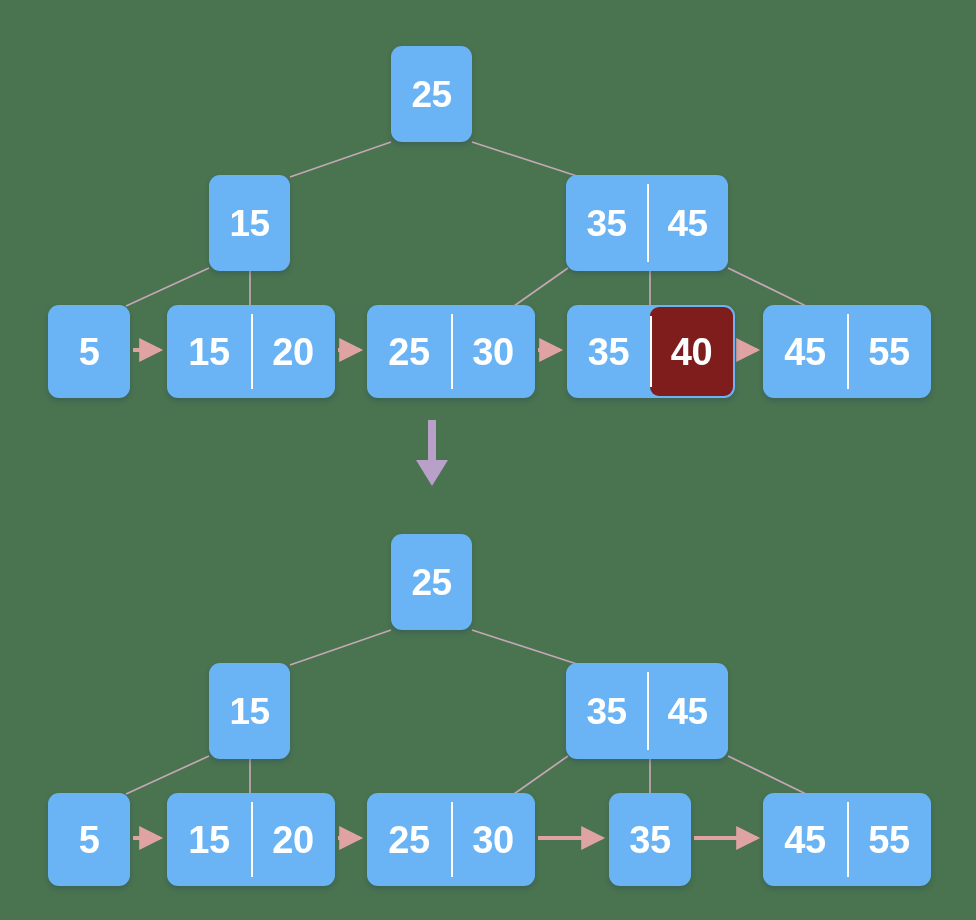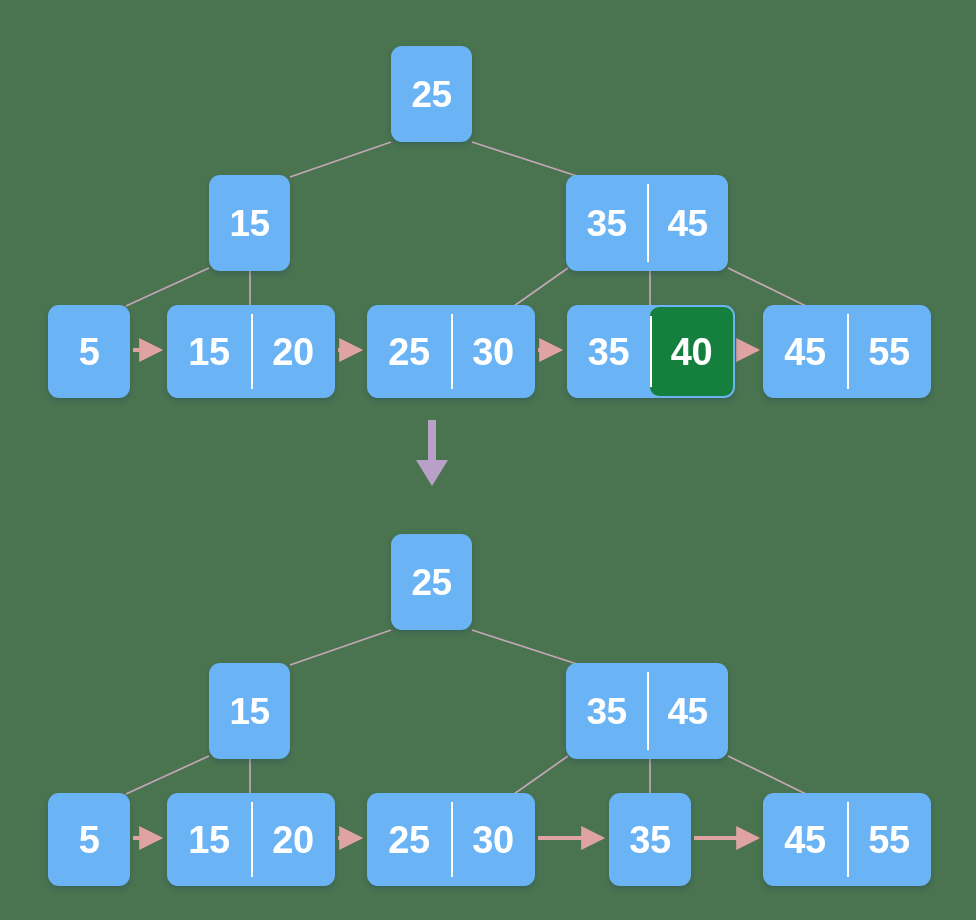--- a/index.html
+++ b/index.html
@@ -156,21 +156,21 @@
       <div class="node" style="left: 167px; top: 305px; width: 168px; height: 93px; background: rgb(106, 180, 245);">
         <div class="cell">15</div>
         <div class="cell">20</div>
       </div>
       <div class="node" style="left: 367px; top: 305px; width: 168px; height: 93px; background: rgb(106, 180, 245);">
         <div class="cell">25</div>
         <div class="cell">30</div>
       </div>
       <div class="node" style="left: 567px; top: 305px; width: 168px; height: 93px; background: rgb(106, 180, 245);">
         <div class="cell">35</div>
-        <div class="cell highlight" style="background: #15803d;">40</div>
+        <div class="cell highlight" style="background: #7f1d1d;">40</div>
       </div>
       <div class="node" style="left: 763px; top: 305px; width: 168px; height: 93px; background: rgb(106, 180, 245);">
         <div class="cell">45</div>
         <div class="cell">55</div>
       </div>
       <div class="node" style="left: 391px; top: 534px; width: 81px; height: 96px; background: rgb(106, 180, 245);">
         <div class="cell internal">25</div>
       </div>
       <div class="node" style="left: 209px; top: 663px; width: 81px; height: 96px; background: rgb(106, 180, 245);">
         <div class="cell internal">15</div>

